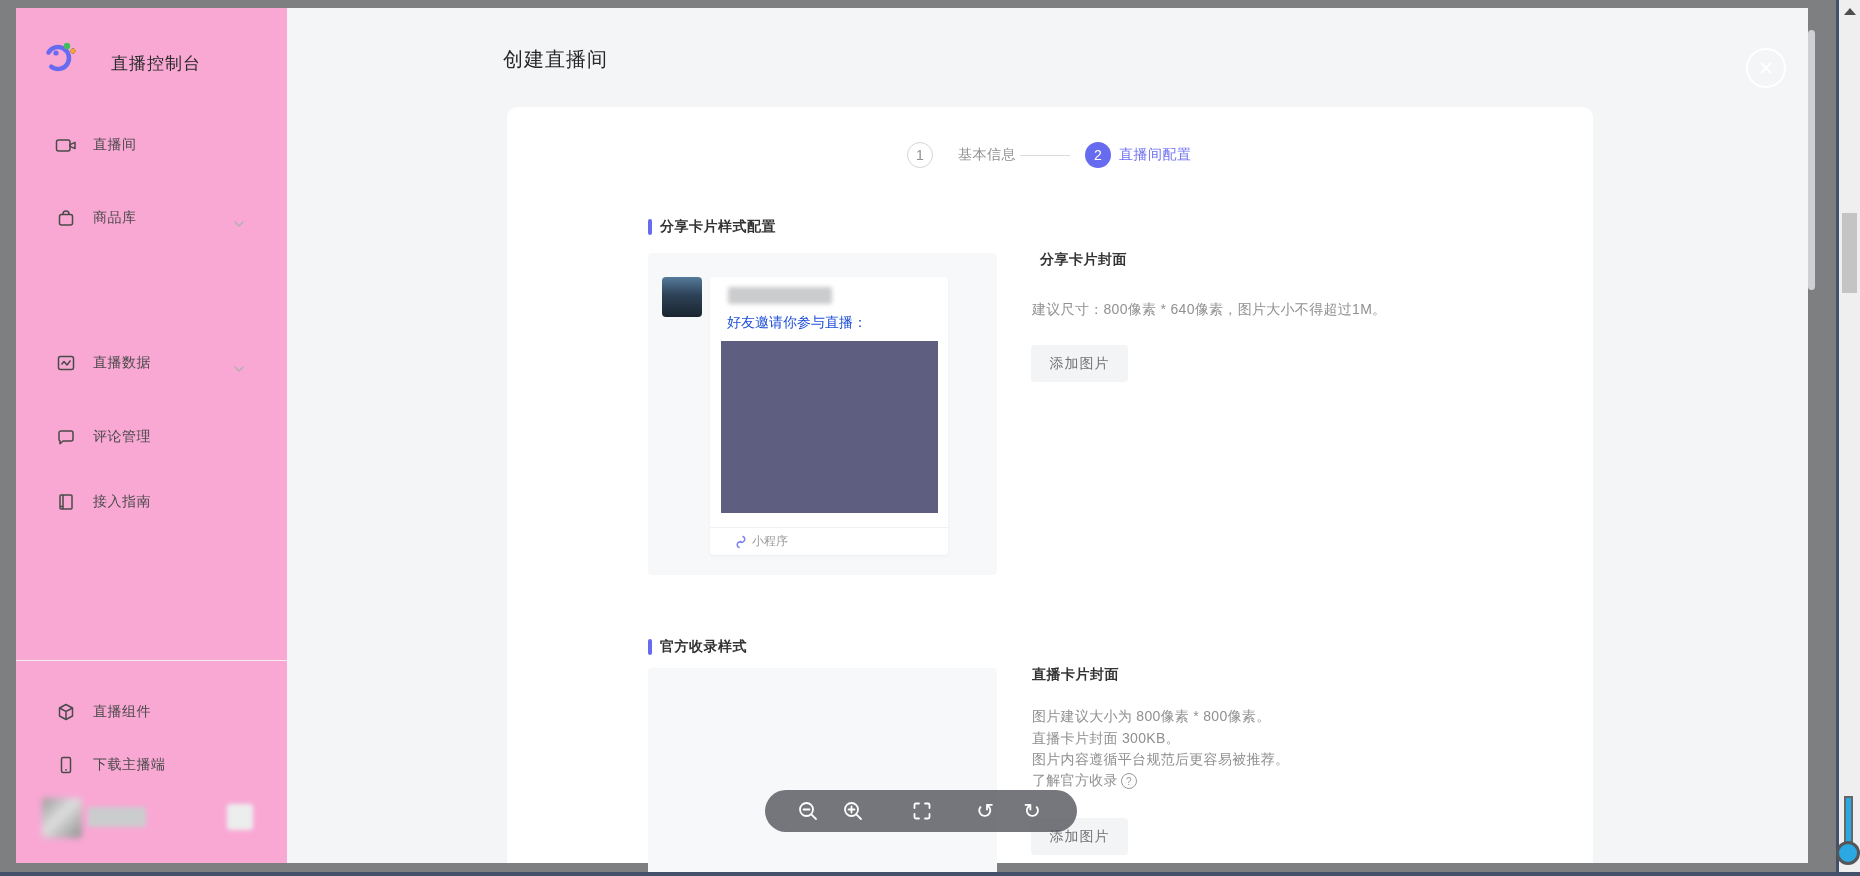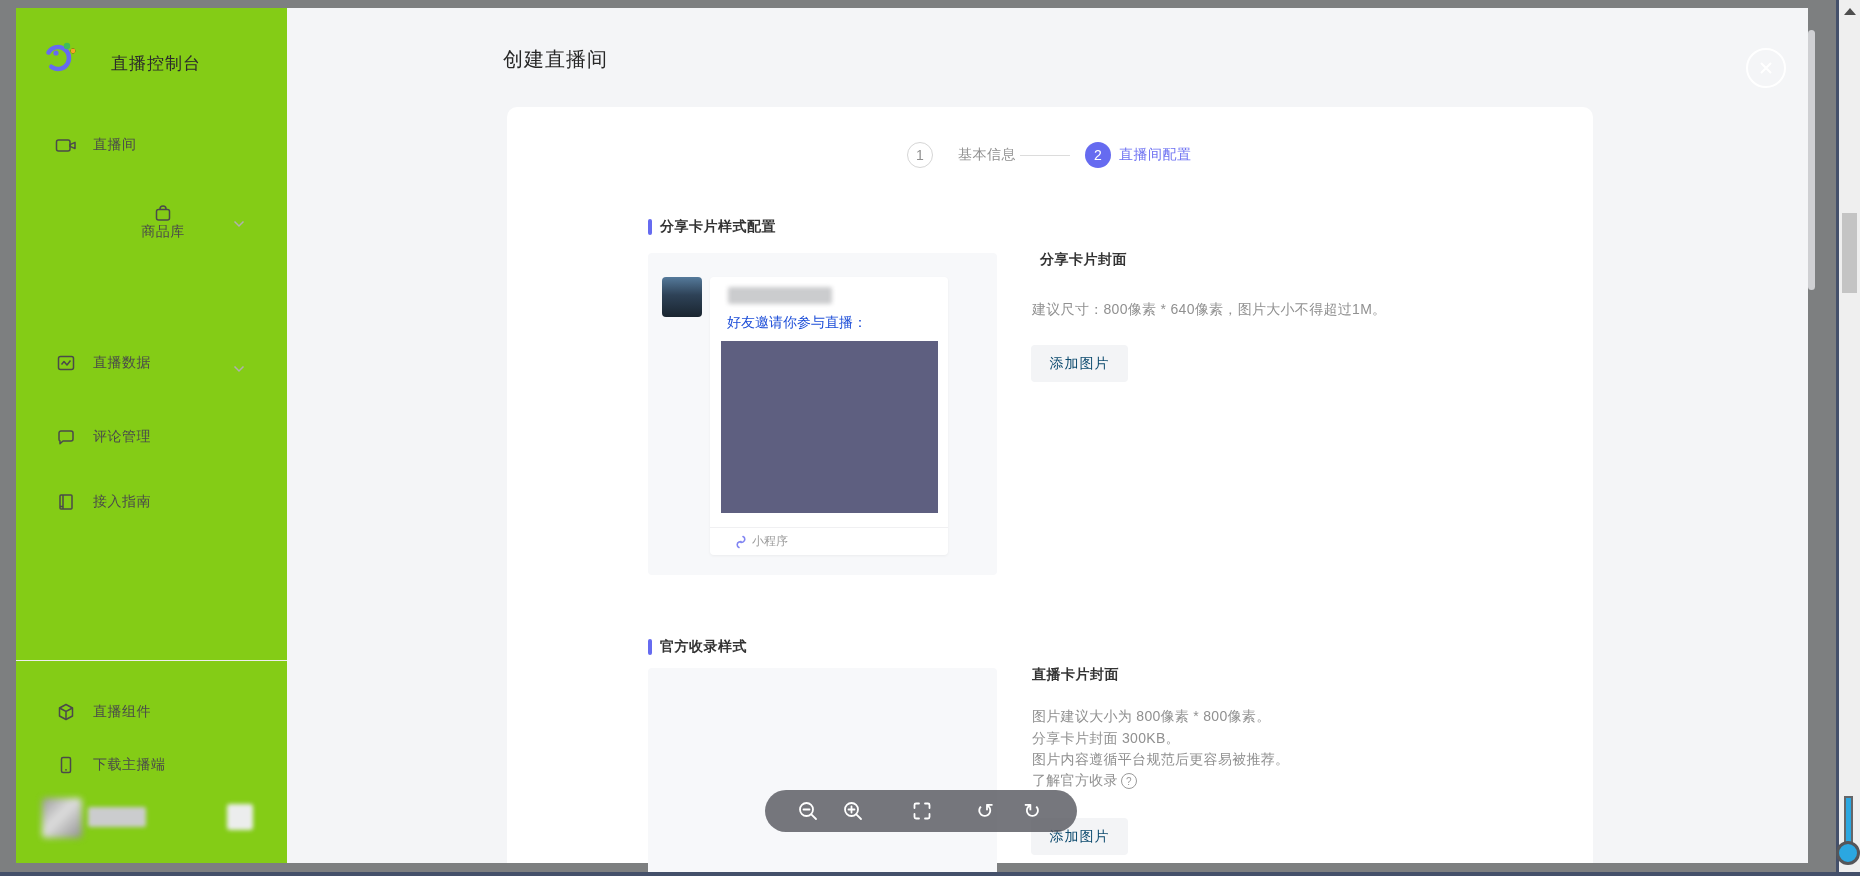--- a/index.html
+++ b/index.html
@@ -1,40 +1,40 @@
 <!DOCTYPE html>
 <html><head>
 <meta charset="utf-8">
 <style>
   html,body{margin:0;padding:0;}
   body{width:1860px;height:876px;overflow:hidden;font-family:"Liberation Sans","DejaVu Sans",sans-serif;}
   #stage{position:relative;width:1860px;height:876px;background:#7d7f80;overflow:hidden;}
   .abs{position:absolute;}
   .app{left:16px;top:8px;width:1792px;height:855px;background:#f4f5f7;overflow:hidden;}
-  .sidebar{left:16px;top:8px;width:271px;height:855px;background:#84cc16;text-align:center;}
+  .sidebar{left:16px;top:8px;width:271px;height:855px;background:#f9a8d4;text-align:center;}
   .logo-text{left:95px;top:44px;font-size:17px;color:#2b2b2b;font-weight:500;letter-spacing:1px;}
   .nav-item{left:40px;width:230px;height:30px;display:flex;align-items:center;cursor:pointer;}
   .nav-item .nicon{width:22px;height:22px;margin-left:15px;display:flex;align-items:center;justify-content:center;}
   .nav-item .nlabel{margin-left:16px;font-size:14px;color:#4a4a4a;letter-spacing:0.5px;}
   .nav-item .chev{position:absolute;left:193px;top:11px;}
   .side-divider{left:16px;top:660px;width:271px;height:1px;background:#ededed;}
   .blurbar{background:#cbccce;filter:blur(2px);border-radius:2px;}
   .card{left:507px;top:107px;width:1086px;height:756px;background:#ffffff;border-radius:10px 10px 0 0;}
   .modal-title{left:503px;top:46px;font-size:20px;font-weight:500;color:#262626;letter-spacing:1px;}
   .close-btn{left:1746px;top:48px;width:40px;height:40px;border:2px solid #ffffff;border-radius:50%;box-sizing:border-box;display:flex;align-items:center;justify-content:center;cursor:pointer;}
   .step-circle{width:26px;height:26px;border-radius:50%;box-sizing:border-box;display:flex;align-items:center;justify-content:center;font-size:14px;}
   .step1{border:1px solid #d6d6d6;color:#8f8f8f;background:#fff;}
   .step2{background:#666bf0;color:#ffffff;}
   .step-label{font-size:14px;letter-spacing:0.5px;}
   .sec-bar{width:4px;height:16px;background:#666bf0;border-radius:2px;}
   .sec-title{font-size:14px;font-weight:bold;color:#333333;letter-spacing:0.5px;}
   .panel{width:349px;background:#f7f8fa;border-radius:4px;}
   .info-title{font-size:14px;font-weight:bold;color:#333333;letter-spacing:0.5px;}
   .info-line{font-size:14px;color:#909090;letter-spacing:0.3px;}
-  .add-btn{width:97px;height:37px;background:#f3f4f6;border-radius:4px;display:flex;align-items:center;justify-content:center;font-size:14px;color:#0c4a6e;cursor:pointer;letter-spacing:1px;}
+  .add-btn{width:97px;height:37px;background:#f3f4f6;border-radius:4px;display:flex;align-items:center;justify-content:center;font-size:14px;color:#737373;cursor:pointer;letter-spacing:1px;}
   .chat-card{left:710px;top:277px;width:238px;height:278px;background:#fff;border-radius:4px;box-shadow:0 1px 3px rgba(0,0,0,0.05);}
   .cover1{left:721px;top:341px;width:217px;height:172px;background:#5e5f80;}
   .live-card{left:657px;top:682px;width:331px;height:166px;background:#fff;border-radius:8px;overflow:hidden;}
   .badge{position:absolute;left:13px;top:10px;height:22px;padding:0 10px 0 3px;background:rgba(35,37,58,0.55);border-radius:11px;display:flex;align-items:center;}
   .badge-icon{width:16px;height:16px;border-radius:50%;background:#7a7df0;position:relative;margin-right:5px;}
   .badge-icon i{position:absolute;top:7px;width:2px;height:2px;border-radius:50%;background:#fff;}
   .badge-text{color:#ffffff;font-size:12px;}
   .product-box{width:60px;height:56px;background:#f3f4f6;border-radius:2px;display:flex;align-items:flex-end;justify-content:center;}
   .product-box span{font-size:10px;color:#b9babd;margin-bottom:5px;letter-spacing:1px;}
   .toolbar{left:765px;top:790px;width:312px;height:42px;border-radius:21px;background:rgba(84,85,92,0.8);z-index:60;}
@@ -70,21 +70,21 @@
   <div class="abs nav-item" style="top:130px;">
     <span class="nicon">
       <svg width="22" height="20" viewBox="0 0 22 20">
           <rect x="1.5" y="5" width="13.5" height="11" rx="2" fill="none" stroke="#4a4a4a" stroke-width="1.5"></rect>
           <path d="M15 9.6 L20 7.4 V13.6 L15 11.4 Z" fill="none" stroke="#4a4a4a" stroke-width="1.5" stroke-linejoin="round"></path>
         </svg>
     </span>
     <span class="nlabel">直播间</span>
   </div>
 
-  <div class="abs nav-item" style="top:203px;flex-direction:column;">
+  <div class="abs nav-item" style="top:203px;">
     <span class="nicon">
       <svg width="20" height="20" viewBox="0 0 20 20">
           <rect x="3.5" y="6.5" width="13" height="10.5" rx="2" fill="none" stroke="#4a4a4a" stroke-width="1.5"></rect>
           <path d="M7 6.5 V6 a3 3 0 0 1 6 0 v0.5" fill="none" stroke="#4a4a4a" stroke-width="1.5"></path>
         </svg>
     </span>
     <span class="nlabel">商品库</span>
     <span class="chev">
       <svg width="12" height="8" viewBox="0 0 12 8">
           <polyline points="1.5,1.5 6,6 10.5,1.5" fill="none" stroke="#b0b0b0" stroke-width="1.5"></polyline>
@@ -198,21 +198,21 @@
   <div class="abs add-btn" style="left:1031px;top:345px;">添加图片</div>
 
   <div class="abs sec-bar" style="left:648px;top:639px;"></div>
   <div class="abs sec-title" style="left:660px;top:638px;">官方收录样式</div>
 
   <div class="abs panel" style="left:648px;top:668px;height:220px;"></div>
 
 
   <div class="abs info-title" style="left:1032px;top:666px;">直播卡片封面</div>
   <div class="abs info-line" style="left:1032px;top:708px;">图片建议大小为 800像素 * 800像素。</div>
-  <div class="abs info-line" style="left:1032px;top:730px;">分享卡片封面 300KB。</div>
+  <div class="abs info-line" style="left:1032px;top:730px;">直播卡片封面 300KB。</div>
   <div class="abs info-line" style="left:1032px;top:751px;">图片内容遵循平台规范后更容易被推荐。</div>
   <div class="abs" style="left:1032px;top:772px;display:flex;align-items:center;">
     <span class="info-line">了解官方收录</span>
     <span class="q-circle">?</span>
   </div>
   <div class="abs add-btn" style="left:1031px;top:818px;">添加图片</div>
 
   <div class="abs toolbar">
     <span class="tool-icon" style="left:32px;">
       <svg width="22" height="22" viewBox="0 0 22 22">

